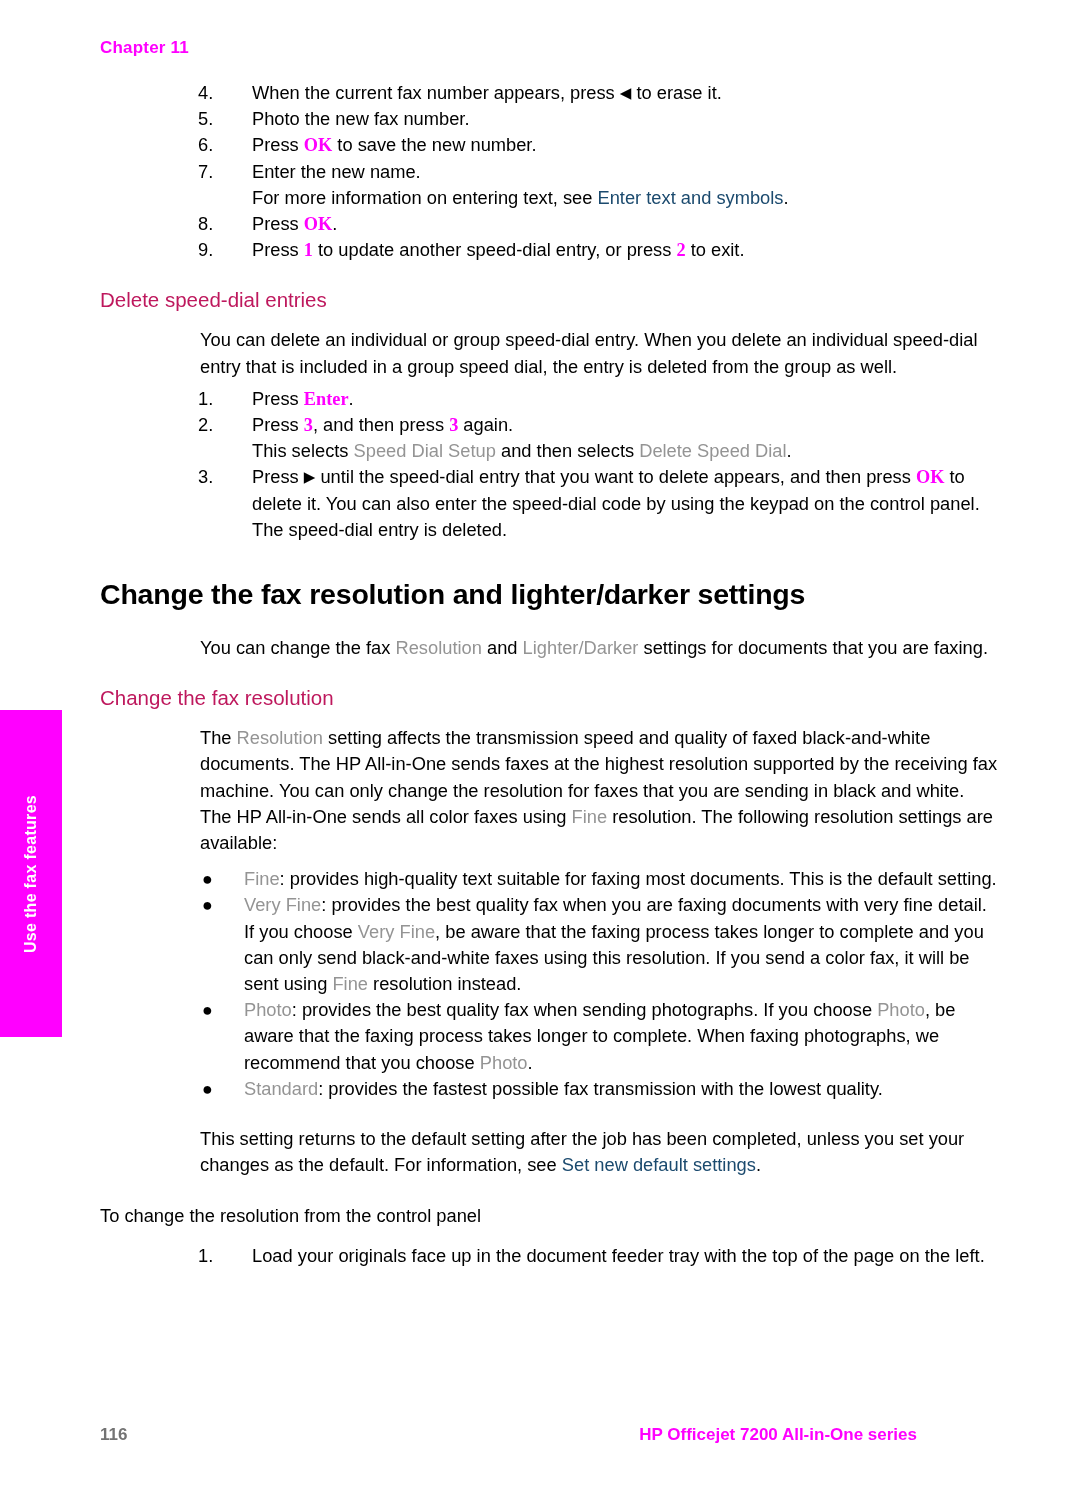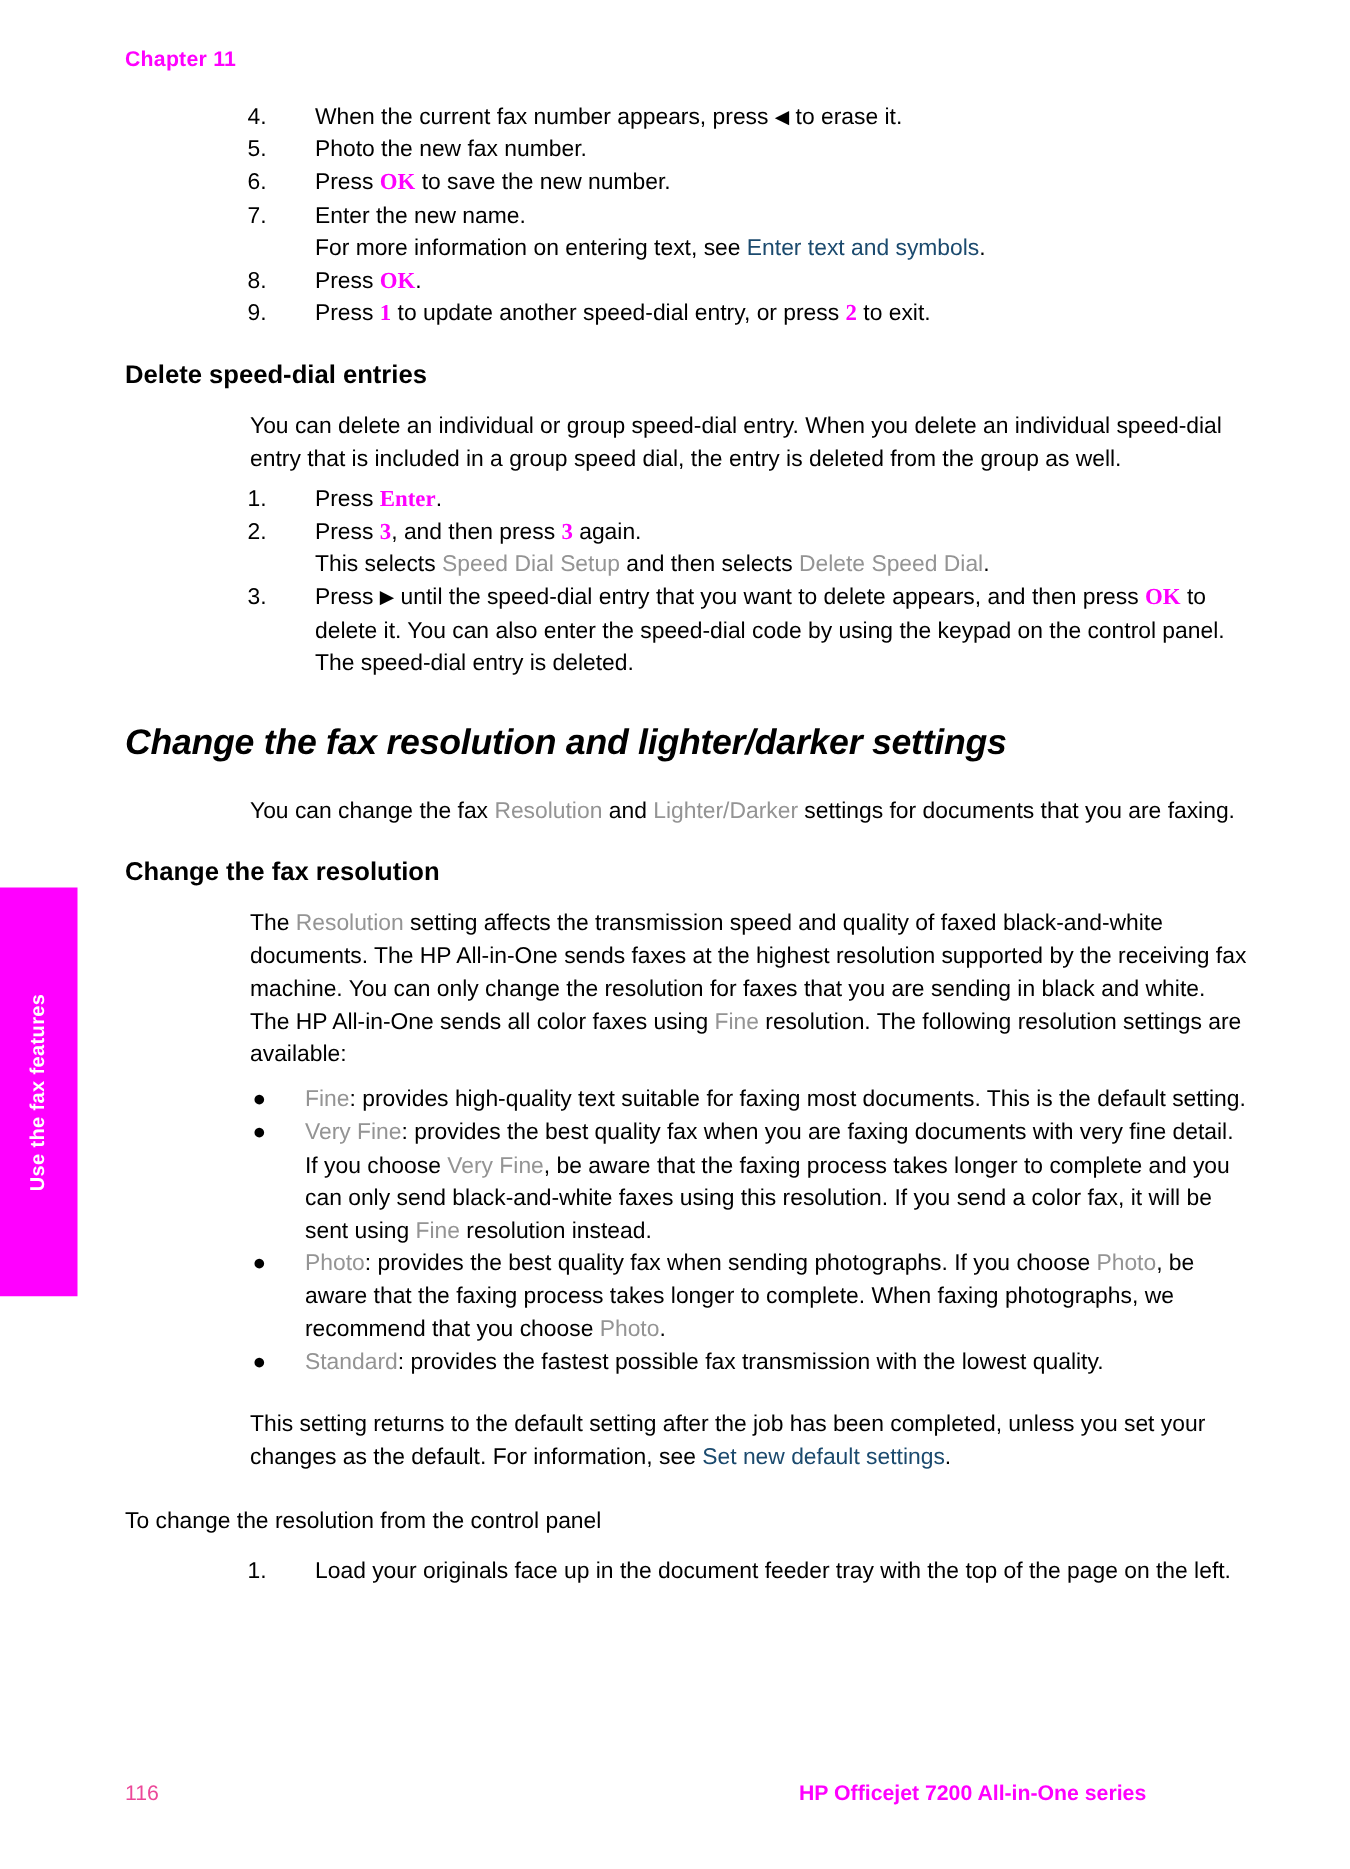--- a/index.html
+++ b/index.html
@@ -121,28 +121,27 @@
   }
 
   
   h2.sec-head {
     margin: 0;
     font-size: 28.5px;
     font-weight: bold;
     line-height: 34px;
     letter-spacing: -0.2px;
     color: #000000;
-    font-style: italic;
   }
   h3.sub-head {
     margin: 0;
     font-size: 20.5px;
-    font-weight: bold;
+    font-weight: normal;
     line-height: 26px;
-    color: #000000;
+    color: #be185d;
   }
   h4.proc-head {
     margin: 0;
     font-size: 18.3px;
     font-weight: normal;
     line-height: 26px;
     color: #000000;
   }
 
   
@@ -164,22 +163,22 @@
     letter-spacing: 0;
   }
   .indent-para { margin-left: 100px; }
 
   
   .footer-left {
     position: absolute;
     left: 100px;
     top: 1425px;
     font-size: 17px;
-    font-weight: normal;
-    color: #ec4899;
+    font-weight: bold;
+    color: #737373;
     text-align: center;
   }
   .footer-right {
     position: absolute;
     right: 86px;
     top: 1425px;
     font-size: 17px;
     font-weight: bold;
     color: #ff00ff;
     white-space: nowrap;

